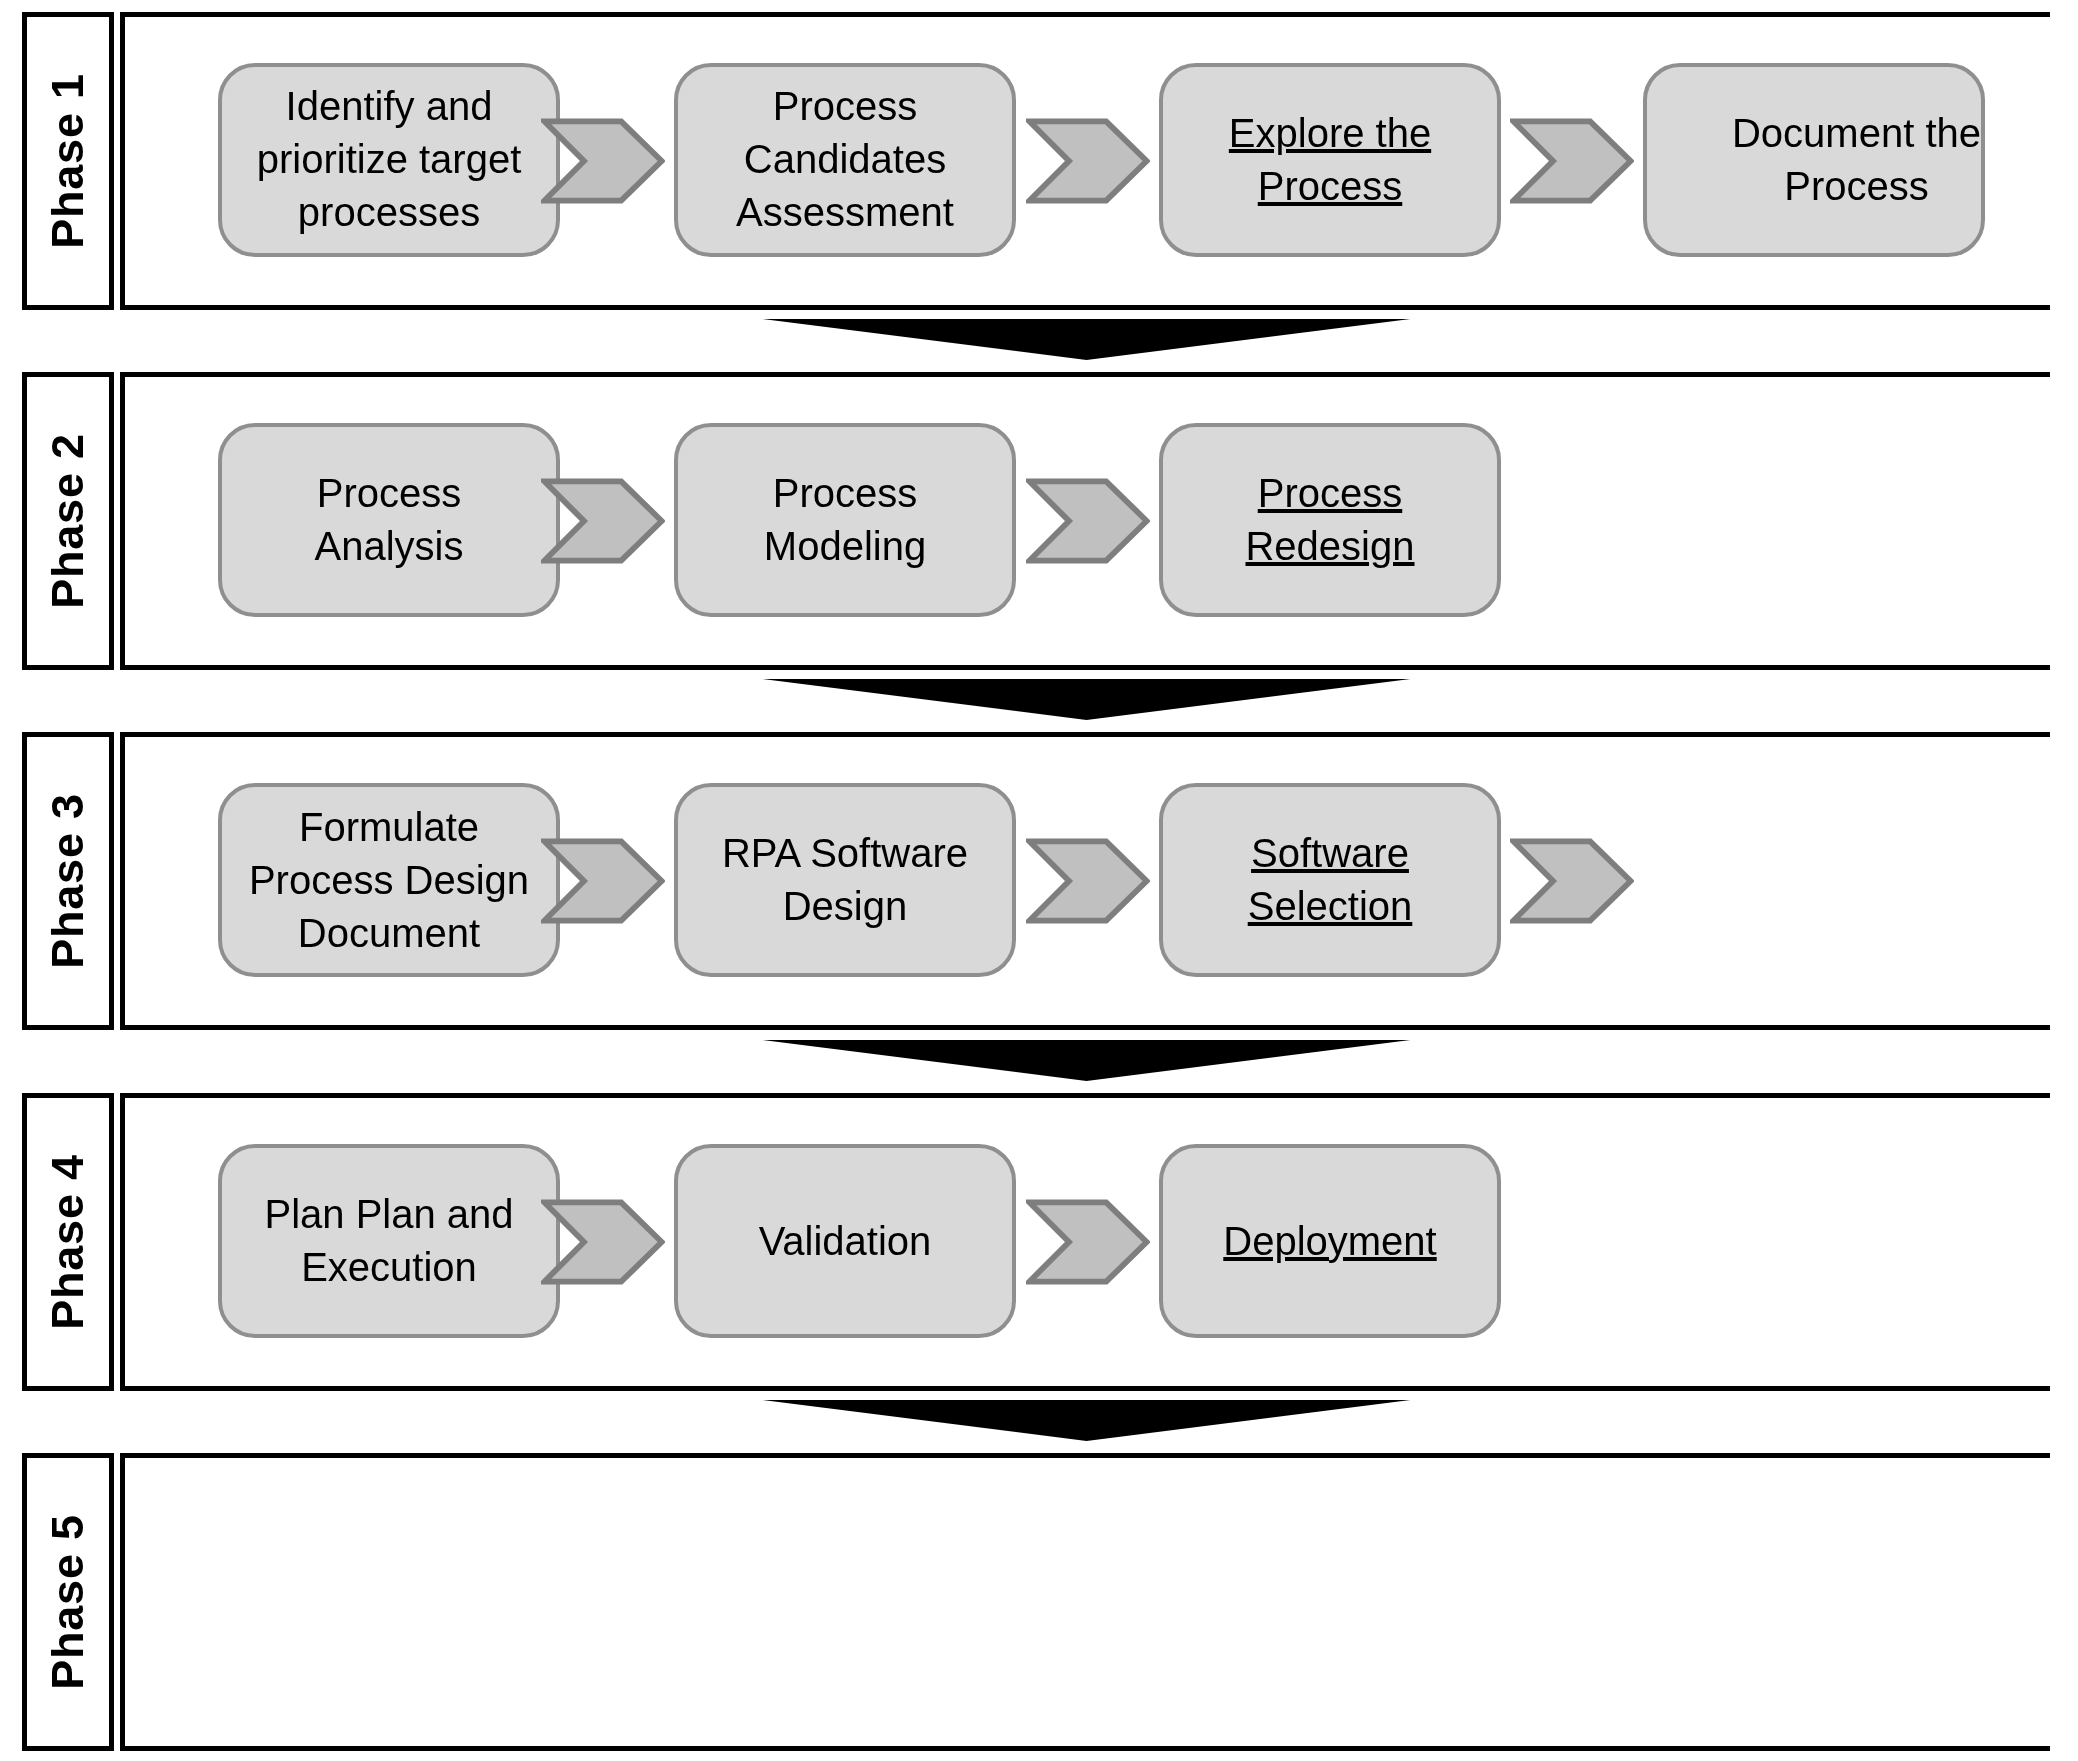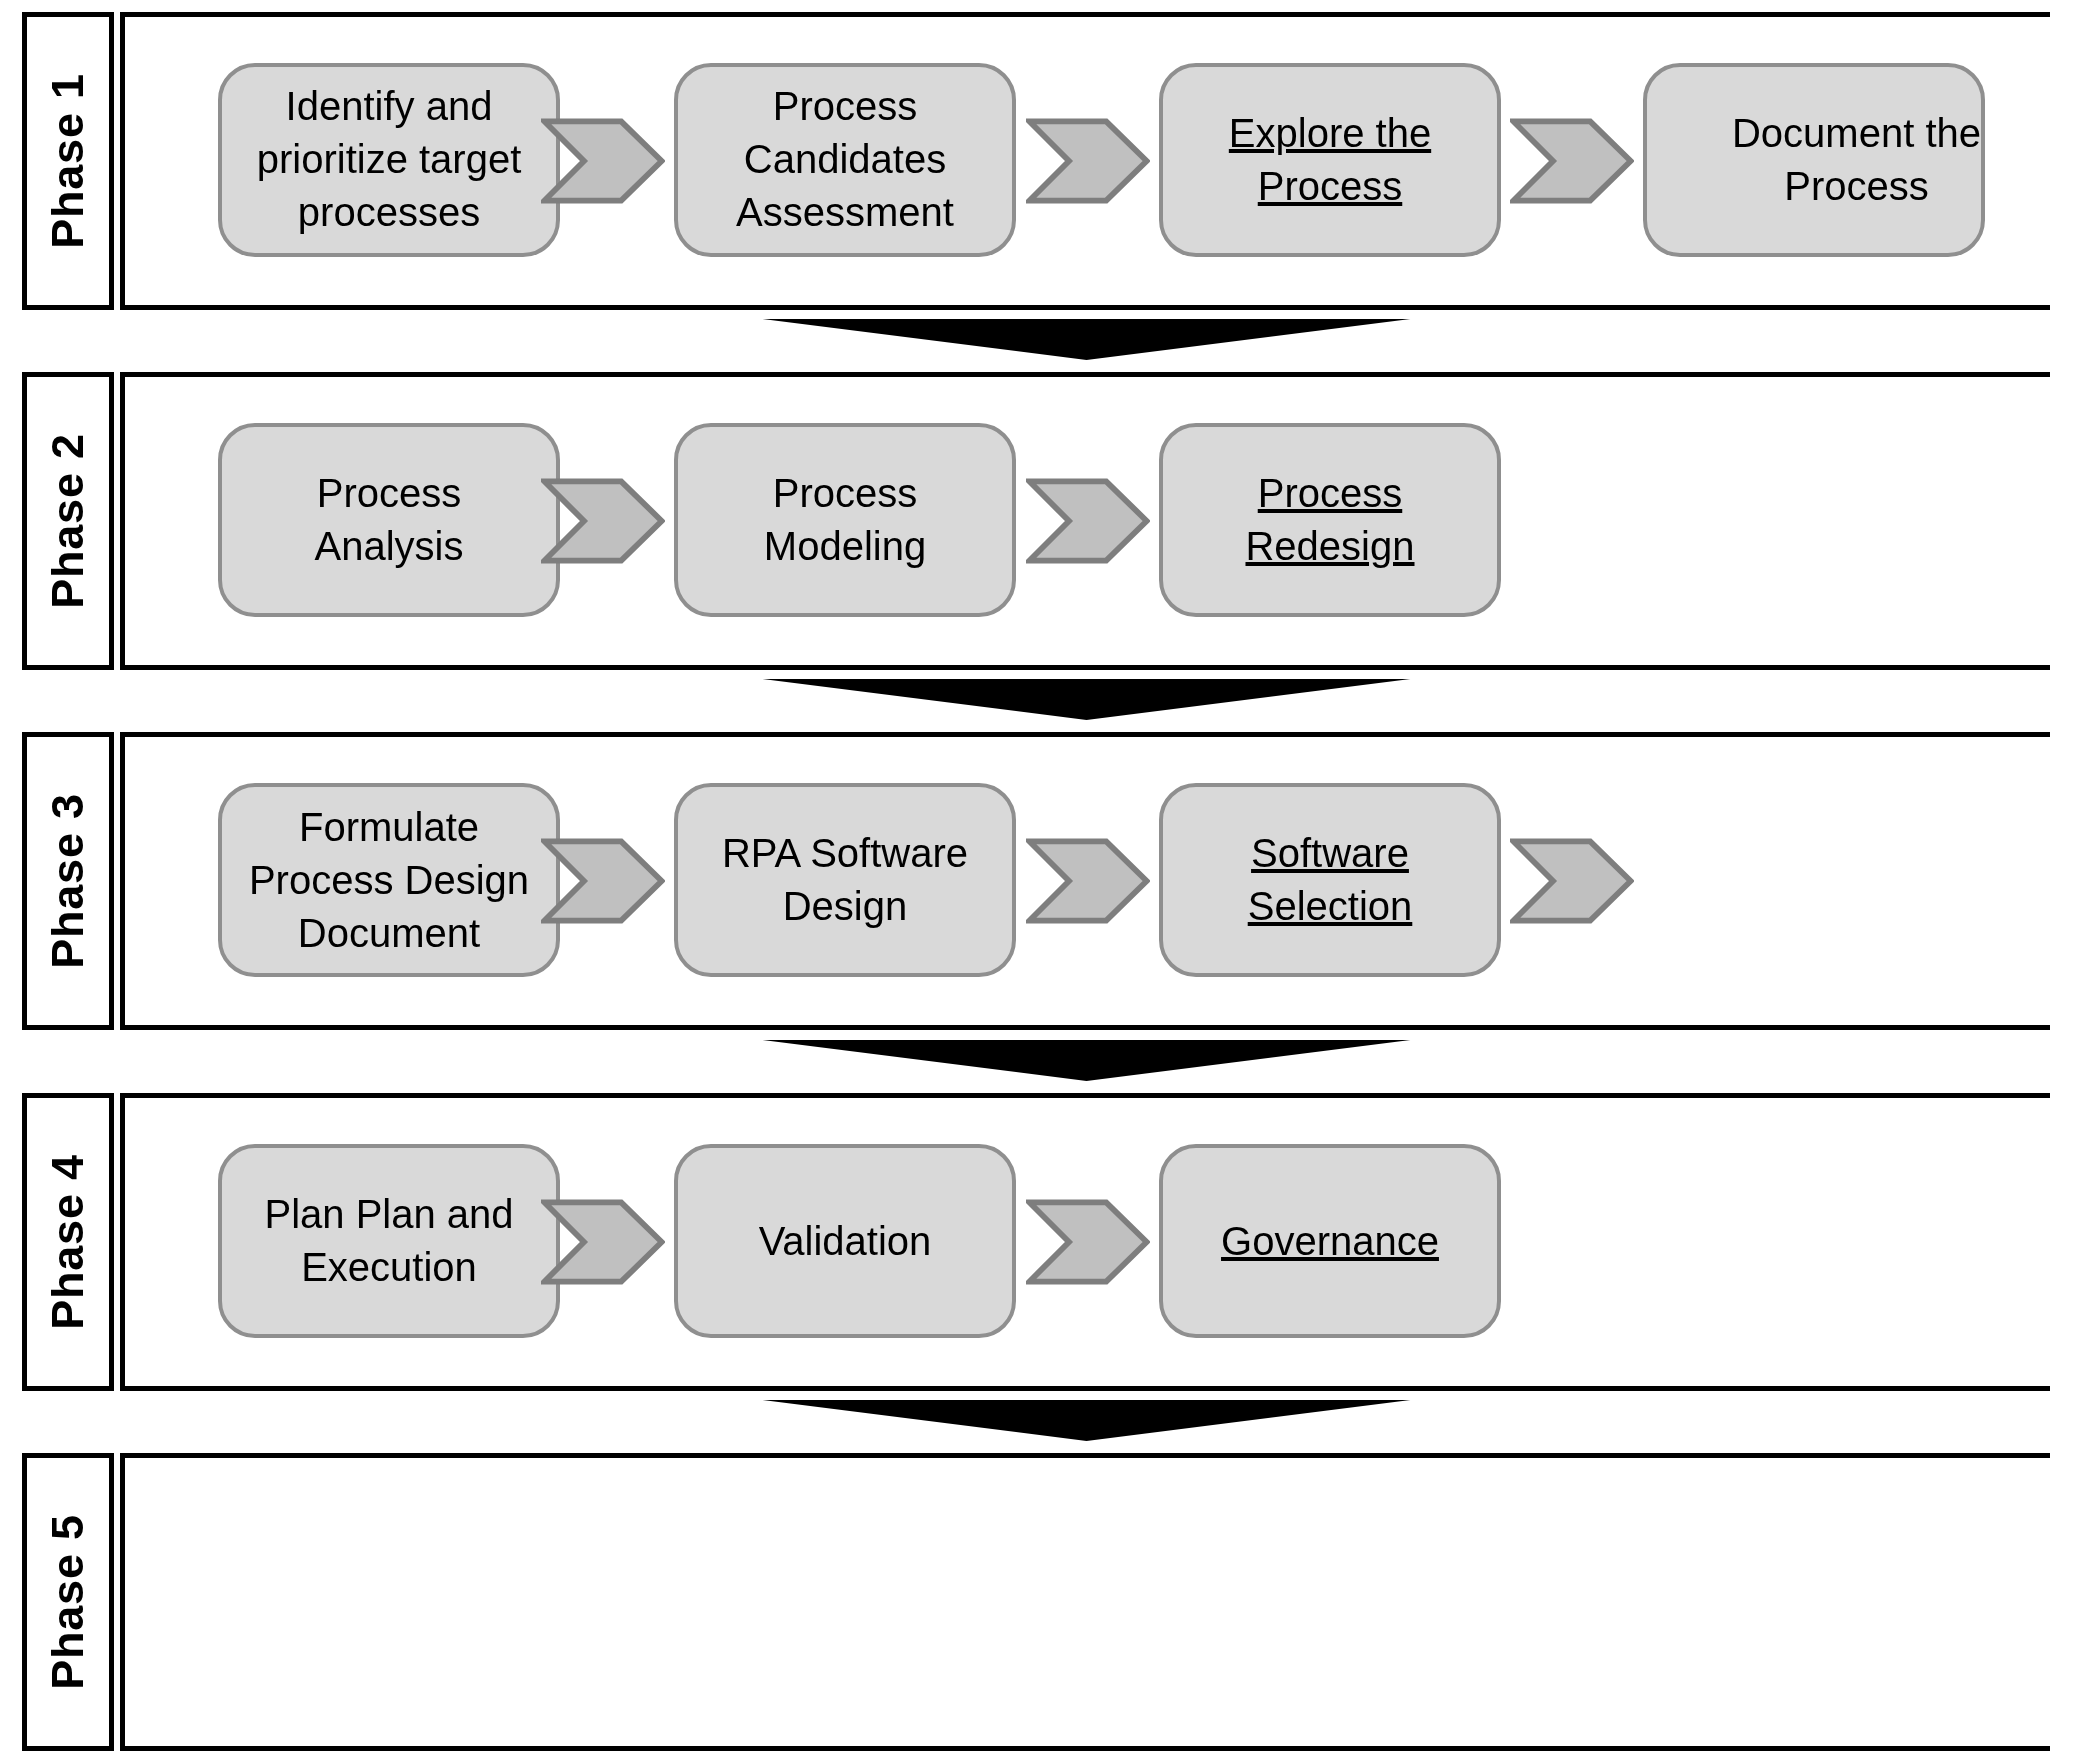--- a/index.html
+++ b/index.html
@@ -221,21 +221,21 @@
     <svg class="chevron chev-1" viewBox="0 0 150 104">
       <polygon points="4,4 97,4 146,52 97,100 4,100 52,52" fill="#c0c0c0" stroke="#7e7e7e" stroke-width="7"></polygon>
     </svg>
     <div class="step-box pos-2">
       <span class="step-label">Validation</span>
     </div>
     <svg class="chevron chev-2" viewBox="0 0 150 104">
       <polygon points="4,4 97,4 146,52 97,100 4,100 52,52" fill="#c0c0c0" stroke="#7e7e7e" stroke-width="7"></polygon>
     </svg>
     <div class="step-box pos-3">
-      <span class="step-label">Governance</span>
+      <span class="step-label">Deployment</span>
     </div>
   </div>
 
   <svg class="down-arrow gap-4" viewBox="0 0 790 50">
     <polygon points="0,0 790,0 395,50" fill="#000000"></polygon>
   </svg>
 
   <div class="phase-row row-5">
     <div class="label-box">
       <span class="phase-label">Phase 5</span>

